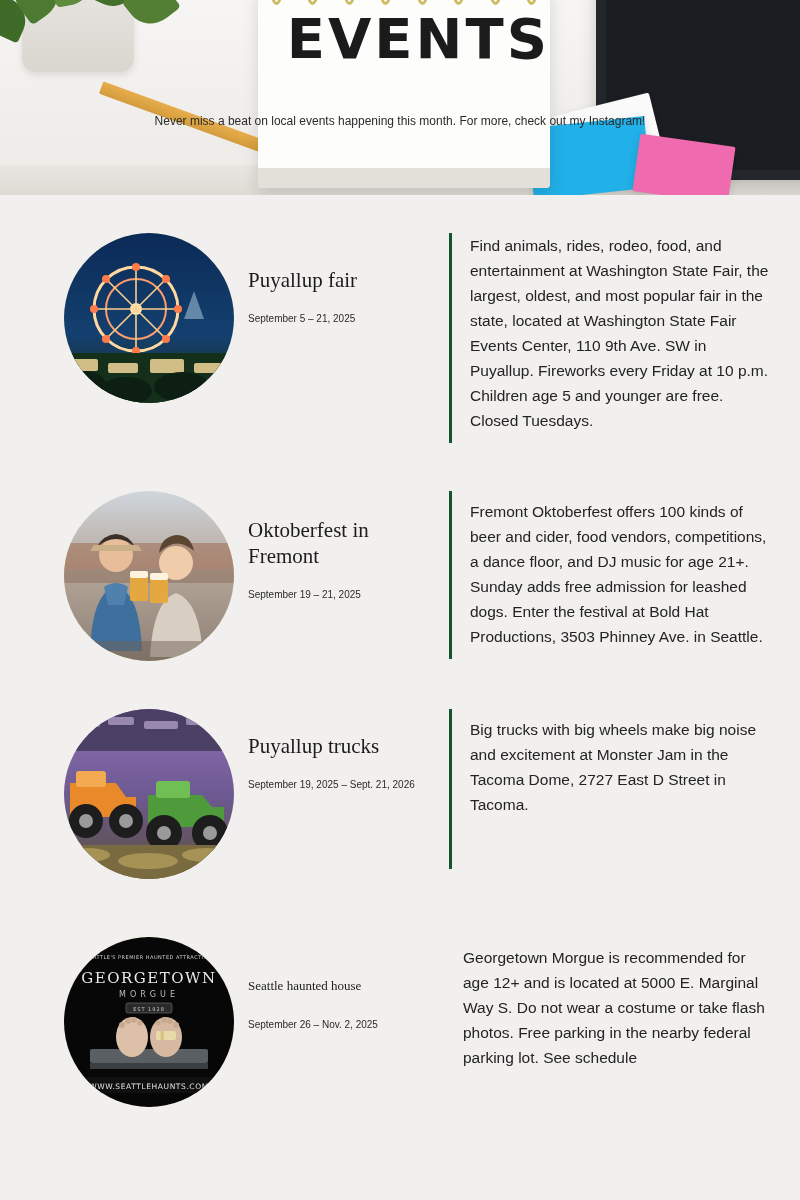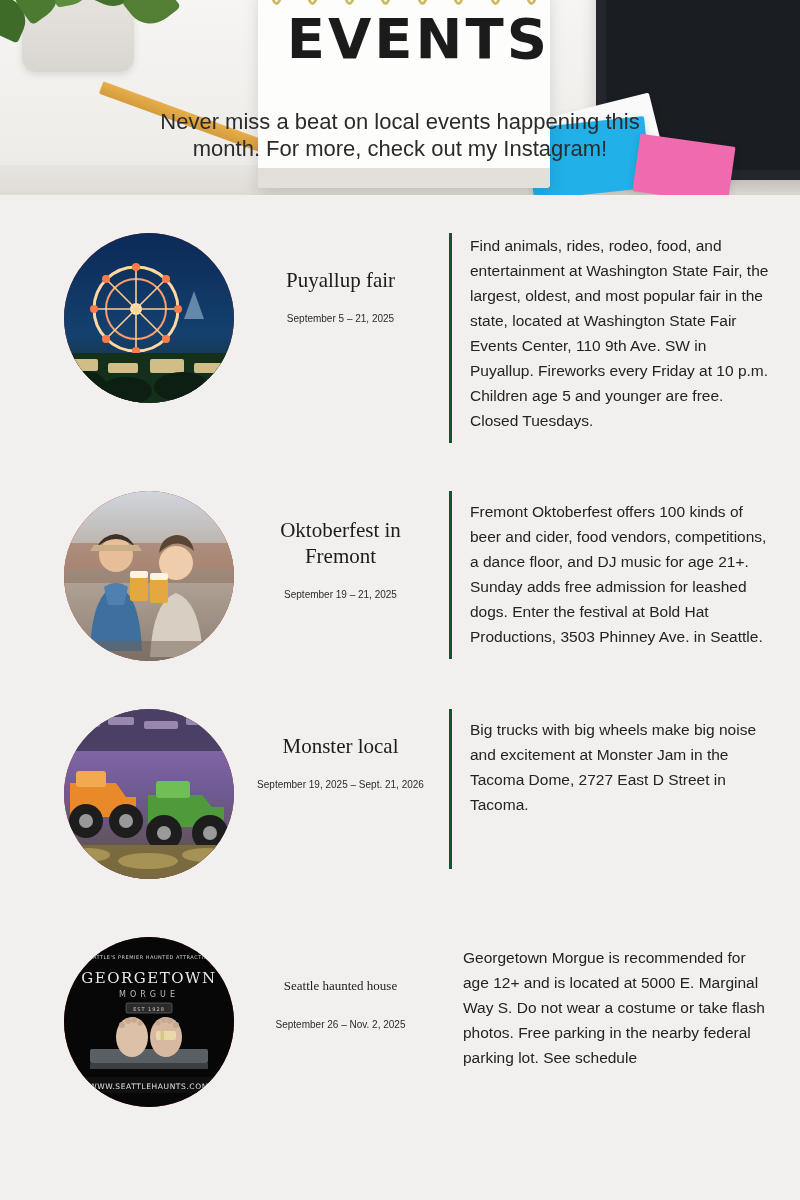--- a/index.html
+++ b/index.html
@@ -136,21 +136,21 @@
     border-top: 6.5px solid transparent;
     border-bottom: 6.5px solid transparent;
     border-left: 17px solid #e3cfae;
   }
   
   .hero-sub {
     position: absolute;
     left: 150px; top: 108px;
     width: 500px;
     text-align: center;
-    font-size: 22px;
+    font-size: 12px;
     line-height: 27px;
     color: #2b2b2b;
     z-index: 5;
   }
 
   
   .events {
     padding: 24px 0 0 0;
   }
   .event {
@@ -162,28 +162,27 @@
   .thumb-wrap {
     flex: 0 0 170px;
     display: flex;
     justify-content: center;
   }
   .thumb {
     width: 170px; height: 170px;
     border-radius: 50%;
     overflow: hidden;
     position: relative;
-    background: #b91c1c;
+    background: #fef9c3;
   }
   .thumb svg { display: block; width: 100%; height: 100%; }
 
   .mid {
     flex: 0 0 215px;
     padding: 18px 16px 0 14px;
-    text-align: center;
   }
   .ev-title {
     font-family: "Liberation Serif", serif;
     font-size: 21px;
     line-height: 26px;
     color: #1c1c1c;
     margin-bottom: 14px;
   }
   .ev-date {
     font-size: 10px;
@@ -400,21 +399,21 @@
           <rect x="0" y="136" width="170" height="34" fill="#7a6a3f"></rect>
           <g fill="#b9a45e" opacity=".7">
             <ellipse cx="24" cy="146" rx="22" ry="7"></ellipse>
             <ellipse cx="84" cy="152" rx="30" ry="8"></ellipse>
             <ellipse cx="142" cy="146" rx="24" ry="7"></ellipse>
           </g>
         </svg>
       </div>
     </div>
     <div class="mid">
-      <div class="ev-title">Monster local</div>
+      <div class="ev-title">Puyallup trucks</div>
       <div class="ev-date">September 19, 2025 – Sept. 21, 2026</div>
     </div>
     <div class="desc">Big trucks with big wheels make big noise and excitement at Monster Jam in the Tacoma Dome, 2727 East D Street in Tacoma.</div>
   </div>
 
   <div class="event e4">
     <div class="thumb-wrap">
       <div class="thumb">
         <svg viewBox="0 0 170 170" preserveAspectRatio="xMidYMid slice">
           <rect width="170" height="170" fill="#070707"></rect>

